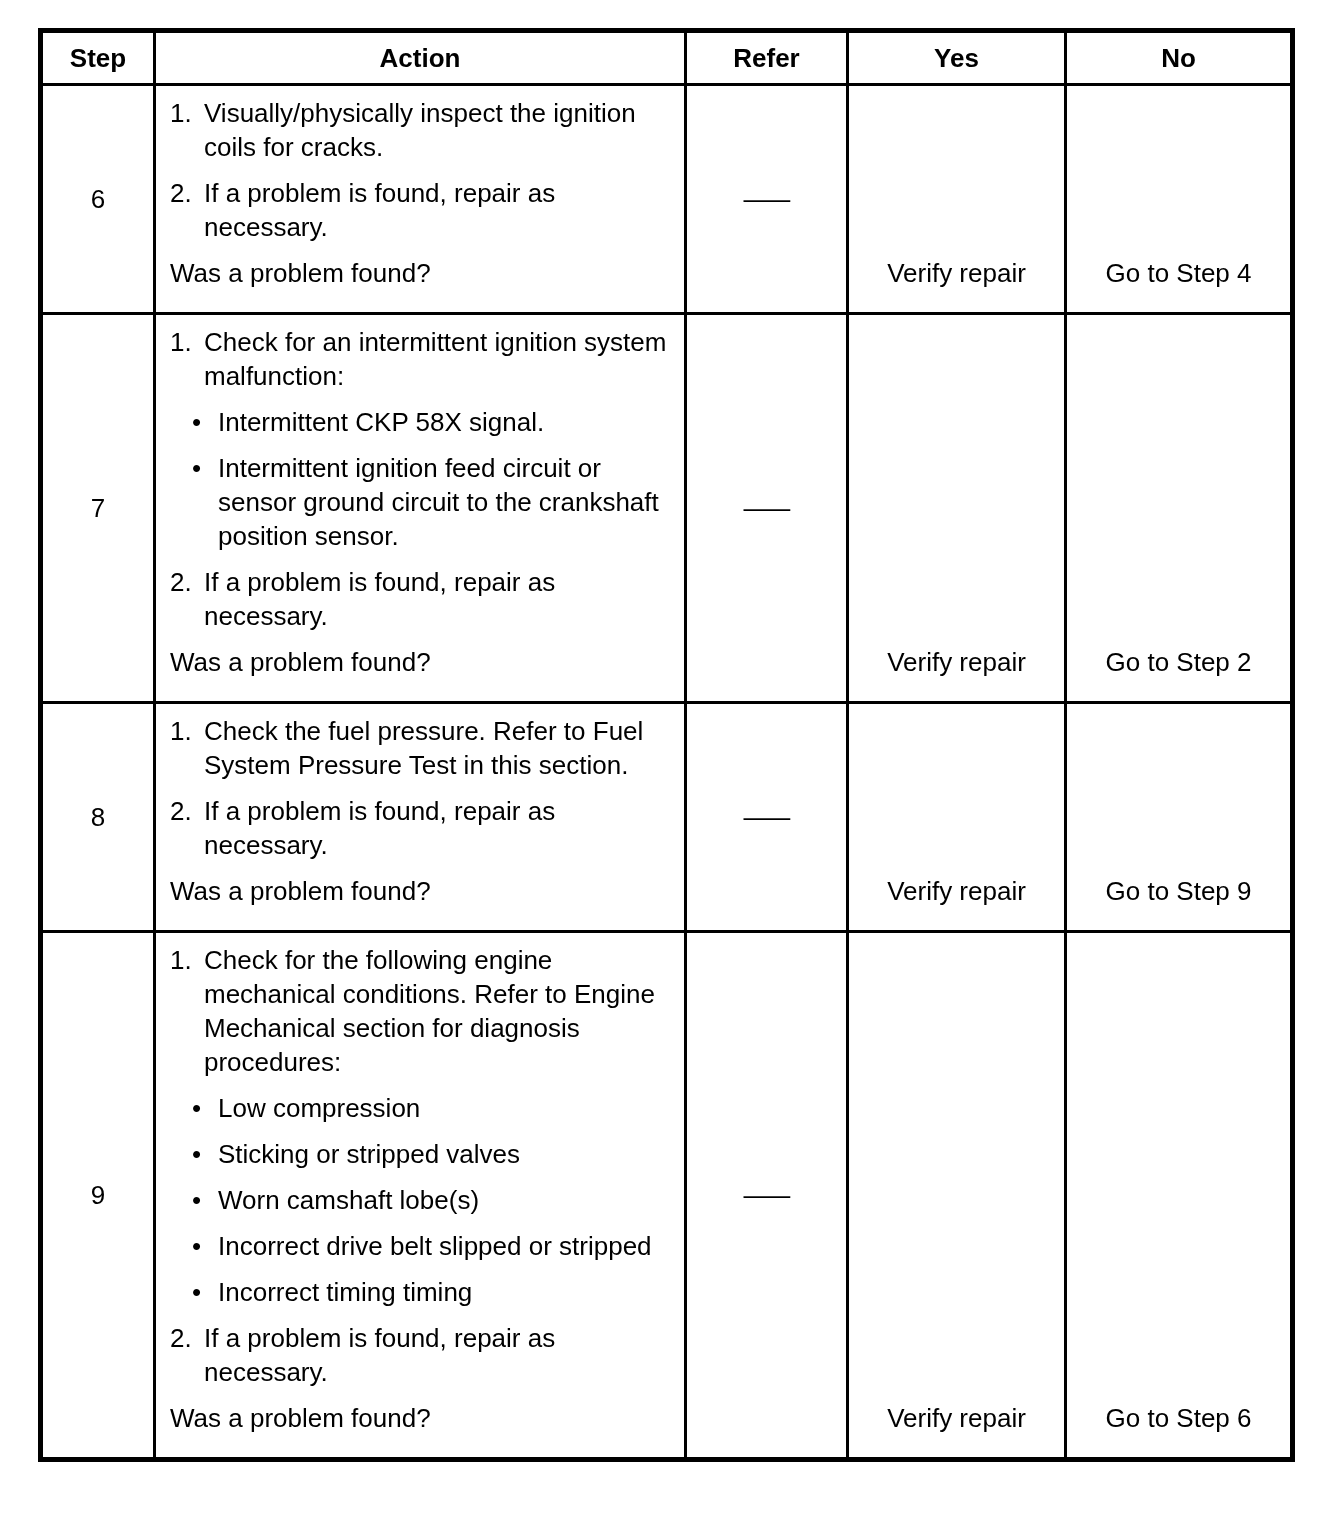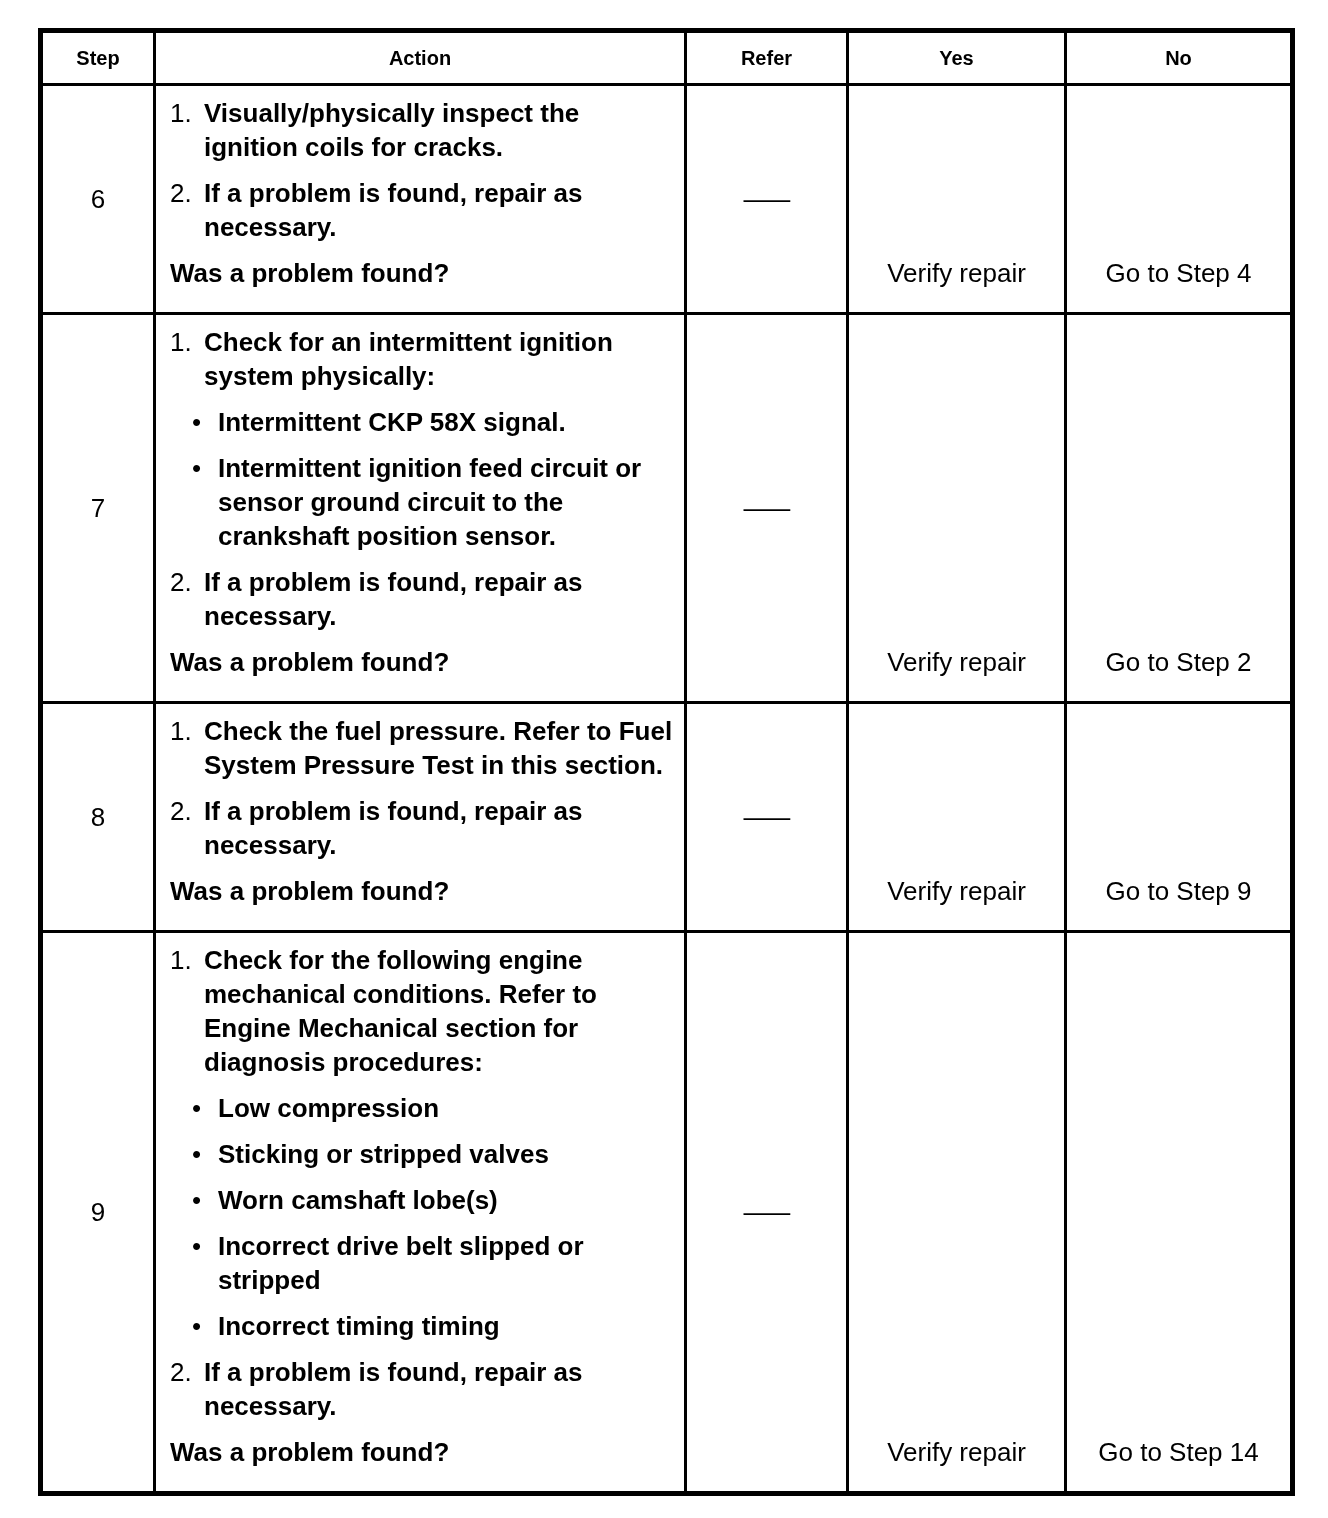--- a/index.html
+++ b/index.html
@@ -20,21 +20,21 @@
     border-collapse: collapse;
     table-layout: fixed;
     width: 1252px;
     border: 5px solid #000;
   }
   table.diag th, table.diag td {
     border: 3px solid #000;
   }
   thead th {
     font-weight: bold;
-    font-size: 20px;
+    font-size: 26px;
     line-height: 34px;
     padding: 8px 4px;
     text-align: center;
     vertical-align: middle;
     border-bottom: 4px solid #000;
   }
   td.cell {
     font-size: 26px;
     line-height: 34px;
   }
@@ -58,21 +58,21 @@
     text-align: center;
     vertical-align: bottom;
     padding: 20px 4px 22px 4px;
   }
   .block { display: flex; }
   .block + .block { margin-top: 12px; }
   .block .marker { flex: 0 0 auto; }
   .block.numbered .marker { width: 34px; }
   .block.bullet { padding-left: 22px; }
   .block.bullet .marker { width: 26px; }
-  .block .text { flex: 1 1 auto; font-weight: bold; }
+  .block .text { flex: 1 1 auto; }
   .block.question { display: block; }
 </style>
 </head>
 <body>
 
 <div class="page">
   <table class="diag">
     <colgroup>
       <col style="width:114px">
       <col style="width:531px">
@@ -105,21 +105,21 @@
           </td>
           <td class="cell values-cell"><span class="values-dash">—</span></td>
           <td class="cell yes-cell"><span class="yes-text">Verify repair</span></td>
           <td class="cell no-cell"><span class="no-text">Go to Step 4</span></td>
         </tr>
         <tr class="body-row">
           <td class="cell step-cell"><span class="step-number">7</span></td>
           <td class="cell action-cell">
             <div class="block numbered">
               <span class="marker">1.</span>
-              <span class="text">Check for an intermittent ignition system physically:</span>
+              <span class="text">Check for an intermittent ignition system malfunction:</span>
             </div>
             <div class="block bullet">
               <span class="marker">•</span>
               <span class="text">Intermittent CKP 58X signal.</span>
             </div>
             <div class="block bullet">
               <span class="marker">•</span>
               <span class="text">Intermittent ignition feed circuit or sensor ground circuit to the crankshaft position sensor.</span>
             </div>
             <div class="block numbered">
@@ -177,17 +177,17 @@
               <span class="text">Incorrect timing timing</span>
             </div>
             <div class="block numbered">
               <span class="marker">2.</span>
               <span class="text">If a problem is found, repair as necessary.</span>
             </div>
             <div class="block question"><span class="text">Was a problem found?</span></div>
           </td>
           <td class="cell values-cell"><span class="values-dash">—</span></td>
           <td class="cell yes-cell"><span class="yes-text">Verify repair</span></td>
-          <td class="cell no-cell"><span class="no-text">Go to Step 14</span></td>
+          <td class="cell no-cell"><span class="no-text">Go to Step 6</span></td>
         </tr>
       </tbody>
   </table>
 </div>
 
 </body></html>

